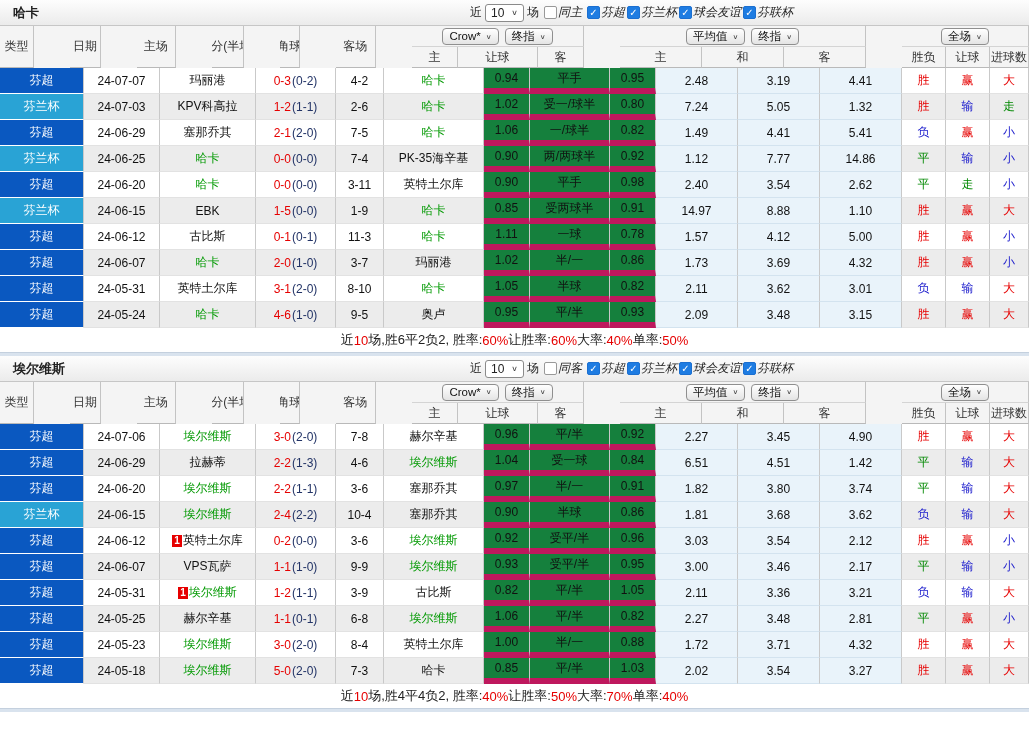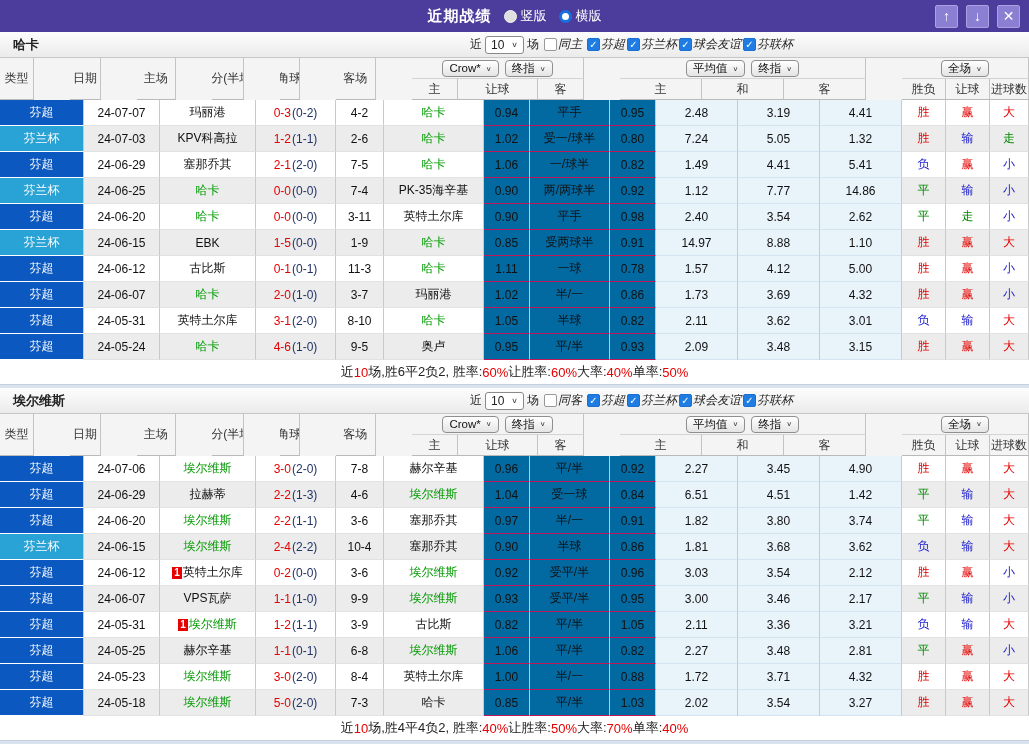--- a/index.html
+++ b/index.html
@@ -86,21 +86,21 @@
 
   
   .tr { display:flex; height:26px; }
   .td {
     display:flex; align-items:center; justify-content:center;
     font-size:12px; color:#111; background:#fff; white-space:nowrap; overflow:hidden;
     border-right:1px solid #c9c9c9; border-bottom:1px solid #e2e2e2;
   }
   .tr.alt .td.pl { background:#ececec; }
   .td.type { color:#fff; border-bottom:1px solid #fff; }
-  .td.cream { background:#0369a1; border-bottom:1px solid #be185d; }
+  .td.cream { background:#15803d; border-bottom:6px solid #be185d; }
   .td.blue  { background:#e9f3fa; border-bottom:1px solid #d3e3ef; }
   .score { color:#e60000; }
   .half  { color:#223366; margin-left:1px; }
   .focal { color:#009900; }
   .rank-badge {
     background:#e60000; color:#fff; font-size:10px; font-weight:bold;
     line-height:12px; padding:0 2px; margin-right:1px; flex:none;
   }
 
   
@@ -110,44 +110,20 @@
   }
   .summary .red { color:#e60000; }
   .separator { height:4px; background:#d9e3ee; border-top:1px solid #c4d0de; }
   .bottom-strip { height:4px; background:#d9e3ee; border-top:1px solid #c4d0de; }
 </style>
 </head>
 <body>
 
 <div class="window">
 
-  <div class="topbar">
-    <div class="title-group">
-      <span class="main-title">近期战绩</span>
-      <span class="radio-item">
-        <span class="radio"></span>
-        <span>竖版</span>
-      </span>
-      <span class="radio-item">
-        <span class="radio selected"></span>
-        <span>横版</span>
-      </span>
-    </div>
-    <div class="win-buttons">
-      <span class="win-btn">
-          <span>↑</span>
-        </span>
-      <span class="win-btn">
-          <span>↓</span>
-        </span>
-      <span class="win-btn">
-          <span>✕</span>
-        </span>
-    </div>
-  </div>
 
   <section>
     <div class="teambar">
       <span class="team-name">哈卡</span>
       <span class="filters">
         <span>近</span>
         <span class="select-box">
           <span>10</span>
           <span class="chev">∨</span>
         </span>

